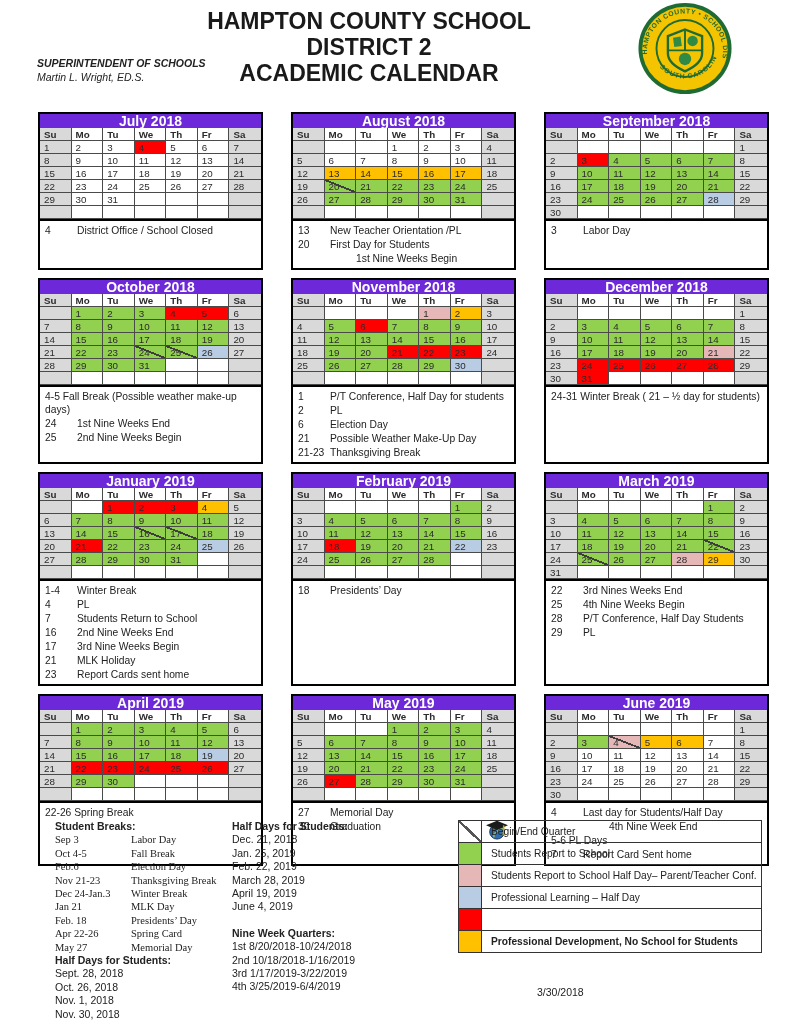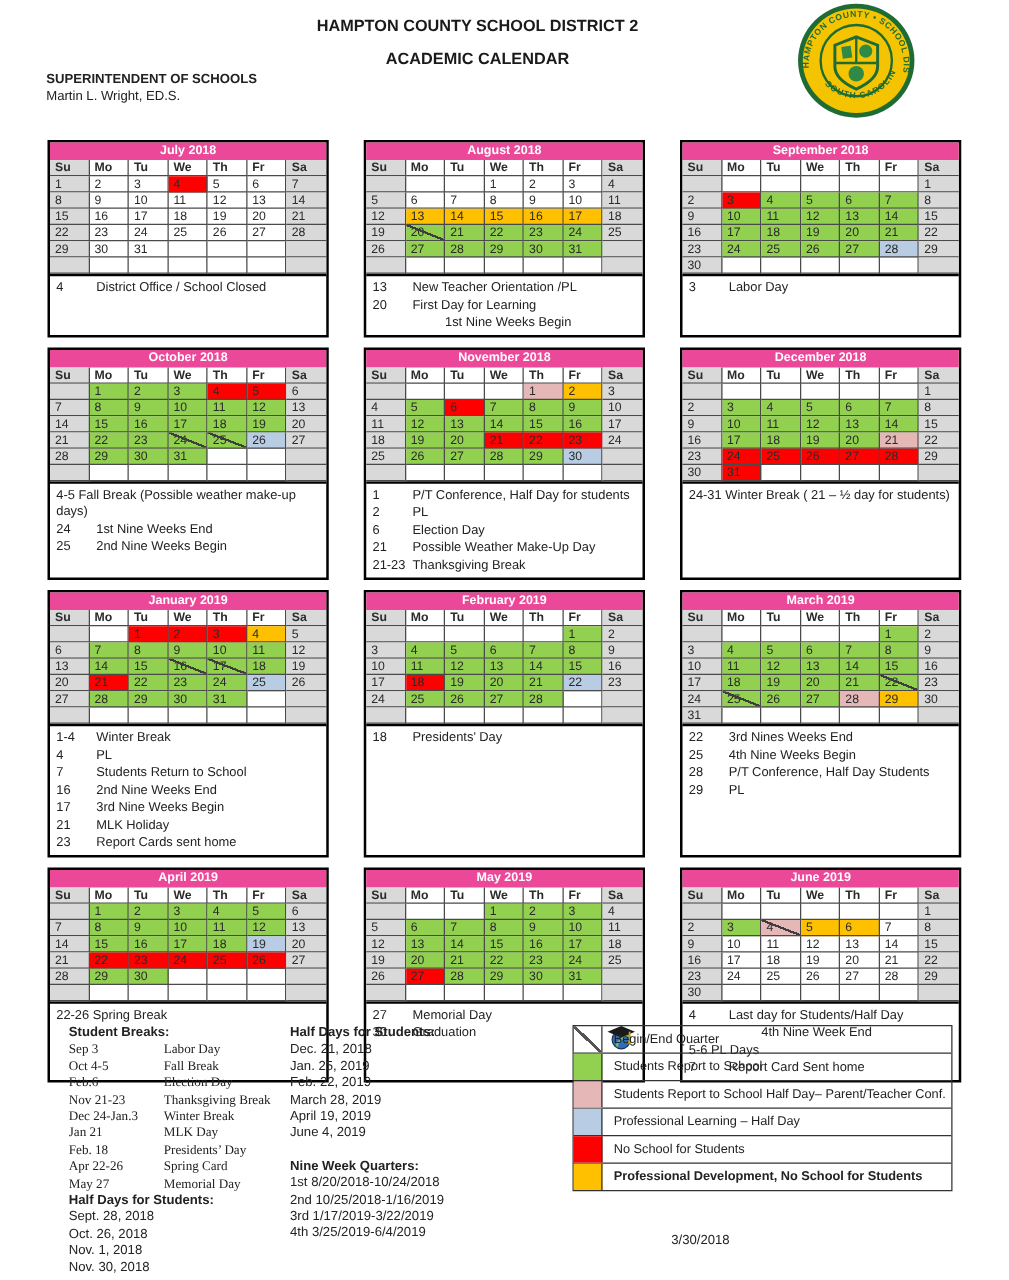--- a/index.html
+++ b/index.html
@@ -1,28 +1,28 @@
 <!DOCTYPE html>
 <html><head>
 <meta charset="utf-8">
 <style>
   html,body{margin:0;padding:0;background:#fff;}
   body{width:807px;height:1024px;position:relative;overflow:hidden;
        font-family:"Liberation Sans",sans-serif;color:#222;}
   
-  .hdr-title{position:absolute;left:167px;top:8px;width:430px;text-align:center;
-             font-weight:bold;font-size:13px;line-height:26px;color:#1a1a1a;}
-  .supt{position:absolute;left:37px;top:56px;font-size:10.5px;line-height:14px;}
+  .hdr-title{position:absolute;left:154px;top:8px;width:430px;text-align:center;
+             font-weight:bold;font-size:23px;line-height:26px;color:#1a1a1a;}
+  .supt{position:absolute;left:37px;top:56px;font-size:10.5px;line-height:14px;font-style:italic;}
   .supt .b{font-weight:bold;}
   .logo{position:absolute;left:636px;top:1px;}
   
   .months{position:absolute;left:38px;top:112px;width:731px;display:grid;
           grid-template-columns:repeat(3,225px);column-gap:28px;row-gap:8px;}
   .month{border:2px solid #000;background:#fff;}
-  .m-title{background:#ec4899;color:#fff;font-weight:bold;font-size:10px;height:14px;
+  .m-title{background:#6d28d9;color:#fff;font-weight:bold;font-size:14px;height:14px;
            line-height:14px;text-align:center;}
   .m-grid{display:grid;grid-template-columns:repeat(7,1fr);grid-auto-rows:13px;}
   .m-grid > div{border-right:1px solid #4a4a4a;border-bottom:1px solid #4a4a4a;
                 font-size:9.8px;line-height:13px;padding-left:4px;box-sizing:border-box;
                 color:#2b2b2b;position:relative;overflow:visible;}
   .m-grid > div:nth-child(7n){border-right:none;}
   .dh{font-weight:bold;}
   .we{background:#D9D9D9;}
   .c-green{background:#92D050;}
   .c-red{background:#FF0000;}
@@ -207,21 +207,21 @@
         <div class="dc"></div>
         <div class="dc we"></div>
       </div>
       <div class="m-notes">
         <div class="note">
           <span class="nd">13</span>
           <span class="nt">New Teacher Orientation /PL</span>
         </div>
         <div class="note">
           <span class="nd">20</span>
-          <span class="nt">First Day for Learning</span>
+          <span class="nt">First Day for Students</span>
         </div>
         <div class="note indent">
           <span class="nd"></span>
           <span class="nt">1st  Nine Weeks Begin</span>
         </div>
       </div>
     </div>
     <div class="month r0">
       <div class="m-title">September 2018</div>
       <div class="m-grid">
@@ -951,21 +951,21 @@
       <div>Jan. 25, 2019</div>
       <div>Feb. 22, 2019</div>
       <div>March 28, 2019</div>
       <div>April 19, 2019</div>
       <div>June 4, 2019</div>
     </div>
   <div class="gap"></div>
   <div class="h">Nine Week Quarters:</div>
   <div id="nwq-items">
       <div>1st 8/20/2018-10/24/2018</div>
-      <div>2nd 10/25/2018-1/16/2019</div>
+      <div>2nd 10/18/2018-1/16/2019</div>
       <div>3rd 1/17/2019-3/22/2019</div>
       <div>4th 3/25/2019-6/4/2019</div>
     </div>
 </div>
 
 <div class="legend">
   <div class="legend-table" id="legend-table">
       <div class="lrow">
         <div class="lsw slashsw"></div>
         <div class="llab">Begin/End Quarter</div>
@@ -977,21 +977,20 @@
       <div class="lrow">
         <div class="lsw" style="background: rgb(229, 184, 183);"></div>
         <div class="llab">Students Report to School Half Day– Parent/Teacher Conf.</div>
       </div>
       <div class="lrow">
         <div class="lsw" style="background: rgb(184, 204, 228);"></div>
         <div class="llab">Professional Learning – Half Day</div>
       </div>
       <div class="lrow">
         <div class="lsw" style="background: rgb(255, 0, 0);"></div>
-        <div class="llab">No School for Students</div>
       </div>
       <div class="lrow">
         <div class="lsw" style="background: rgb(255, 192, 0);"></div>
         <div class="llab">Professional Development, No School for Students</div>
       </div>
     </div>
 </div>
 
 <div class="revdate">3/30/2018</div>
 

